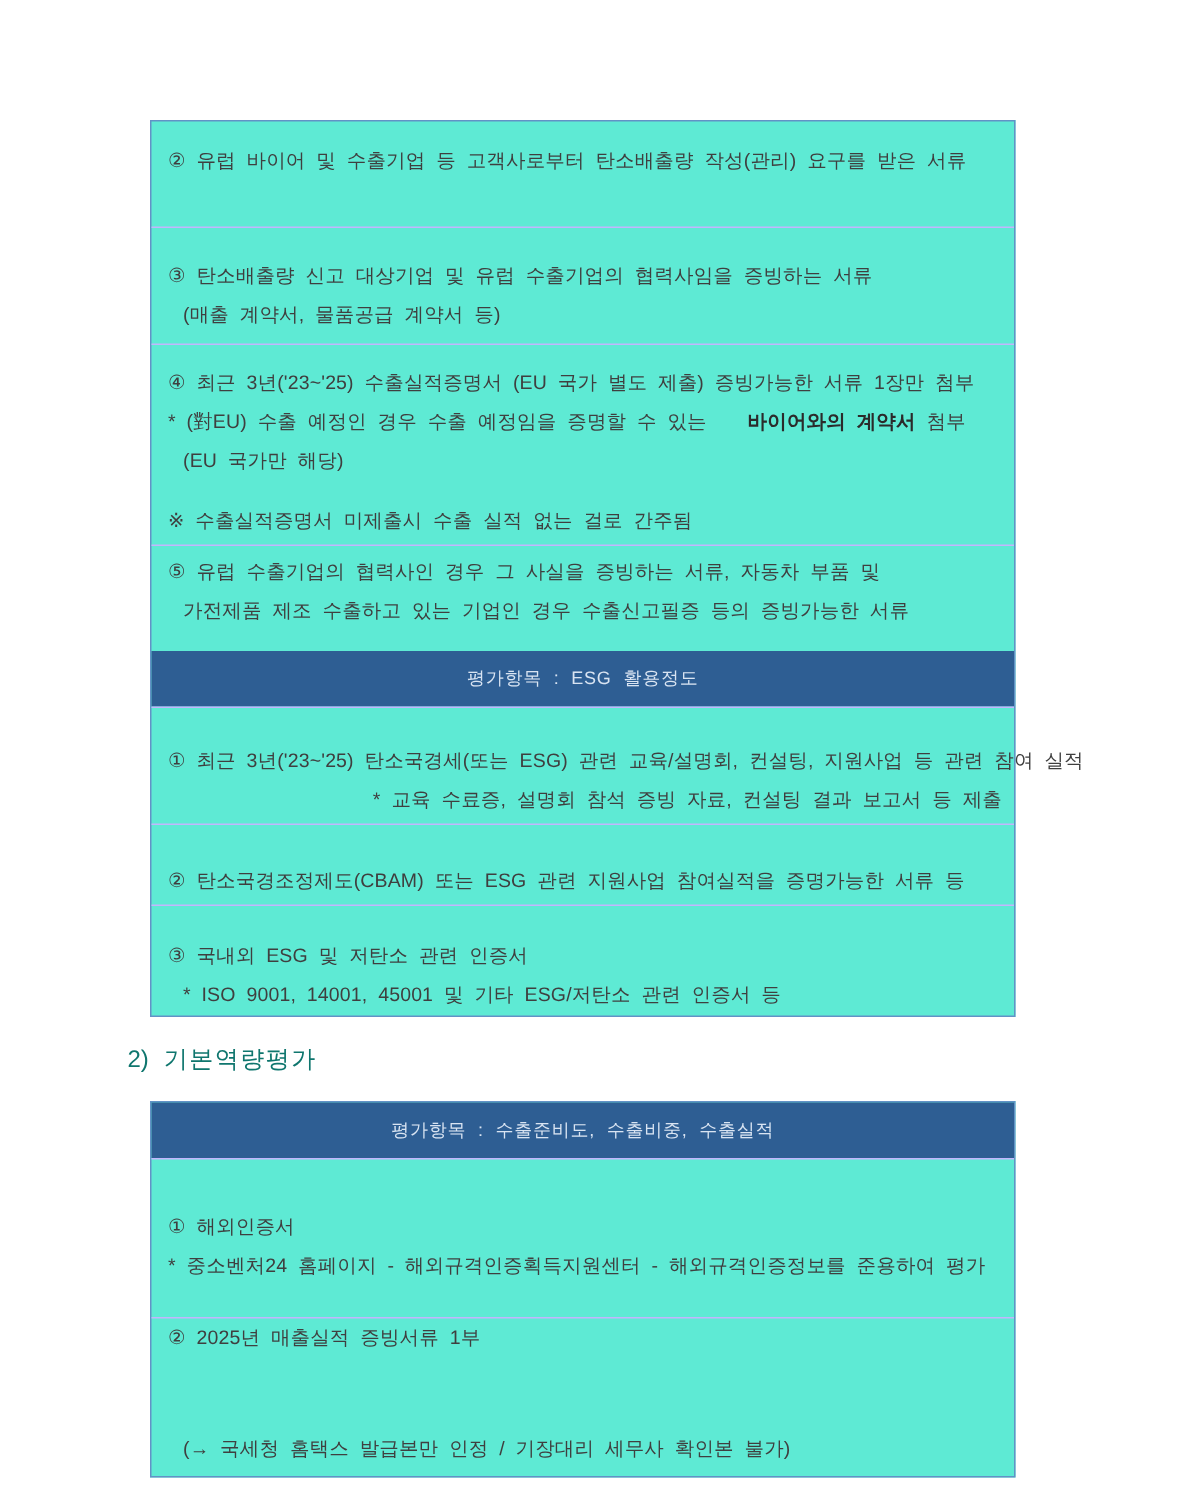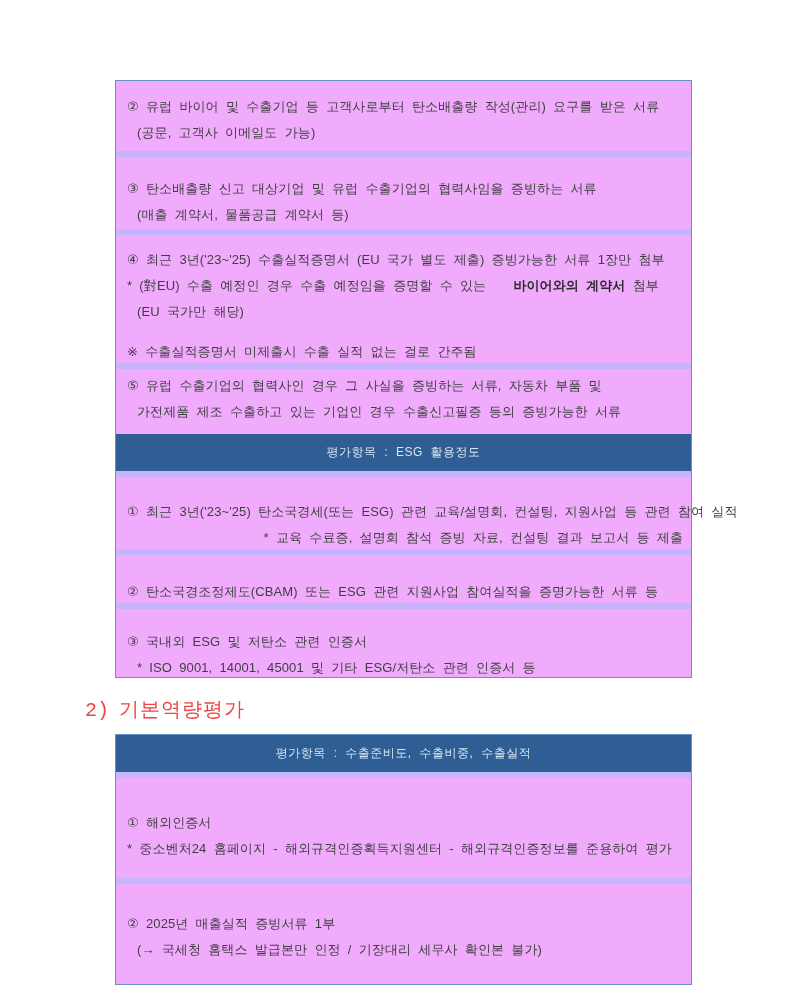--- a/index.html
+++ b/index.html
@@ -2,67 +2,66 @@
 <html><head>
 <meta charset="utf-8">
 <style>
   html,body{margin:0;padding:0;}
   body{
     width:793px;height:1004px;background:#ffffff;position:relative;
     font-family:"Liberation Sans","DejaVu Sans",sans-serif;
     color:#3f3f3f;
   }
   .tbl{
-    position:absolute;left:115px;width:577px;
-    border:1px solid #6292c6;box-sizing:border-box;background:#f0abfc;
+    position:absolute;left:100px;width:577px;
+    border:1px solid #6292c6;box-sizing:border-box;background:#5eead4;
   }
   .t1{top:80px;}
   .t2{top:734px;}
   .row{
     box-sizing:border-box;display:flex;flex-direction:column;
     justify-content:flex-start;
     padding-left:11px;padding-right:8px;
     font-size:13px;line-height:26px;word-spacing:3.5px;letter-spacing:0.1px;
   }
-  .tbl > div:not(:first-child){border-top:6px solid #c4b5fd;}
+  .tbl > div:not(:first-child){border-top:1px solid #c4b5fd;}
   .hdr{
     box-sizing:border-box;height:37px;background:#2e5e93;border-top:0 !important;
     color:#d9e4f2;text-align:center;line-height:37px;
     font-size:12px;letter-spacing:0.5px;word-spacing:4px;
   }
   .ln{white-space:nowrap;}
   .ind{padding-left:10px;}
   .bold-seg{font-weight:700;color:#2b2b2b;margin-left:20px;}
   
   .rA{height:70px;padding-top:13px;}
   .rB{height:78px;padding-top:19px;}
   .rC{height:134px;padding-top:12px;}
   .rC .note{margin-top:14px;}
   .rD{height:71px;padding-top:4px;}
   .rE{height:78px;padding-top:22px;text-align:right;}
   .rF{height:54px;padding-top:24px;}
   .rG{height:74px;padding-top:20px;}
   
   .rH{height:106px;padding-top:32px;}
-  .rI{height:106px;padding-top:27px;}
+  .rI{height:106px;gap:48px;}
   .section-h{
     position:absolute;left:85px;top:696px;
-    font-family:Liberation Mono, monospace;
-    font-size:20px;color:#ef4444;letter-spacing:1px;white-space:nowrap;
+    font-family:Liberation Sans, sans-serif;
+    font-size:16px;color:#0f766e;letter-spacing:1px;white-space:nowrap;
   }
   .section-h .num{margin-right:10px;letter-spacing:0;}
 </style>
 </head>
 <body>
 
 <div class="tbl t1">
 
   <div class="row rA">
     <div class="ln">② 유럽 바이어 및 수출기업 등 고객사로부터 탄소배출량 작성(관리) 요구를 받은 서류</div>
-    <div class="ln ind">(공문, 고객사 이메일도 가능)</div>
   </div>
 
   <div class="row rB">
     <div class="ln">③ 탄소배출량 신고 대상기업 및 유럽 수출기업의 협력사임을 증빙하는 서류</div>
     <div class="ln ind">(매출 계약서, 물품공급 계약서 등)</div>
   </div>
 
   <div class="row rC">
     <div class="ln">④ 최근 3년('23~'25) 수출실적증명서 (EU 국가 별도 제출) 증빙가능한 서류 1장만 첨부</div>
     <div class="ln"><span>* (對EU) 수출 예정인 경우 수출 예정임을 증명할 수 있는 </span><span class="bold-seg">바이어와의 계약서</span><span> 첨부</span></div>

